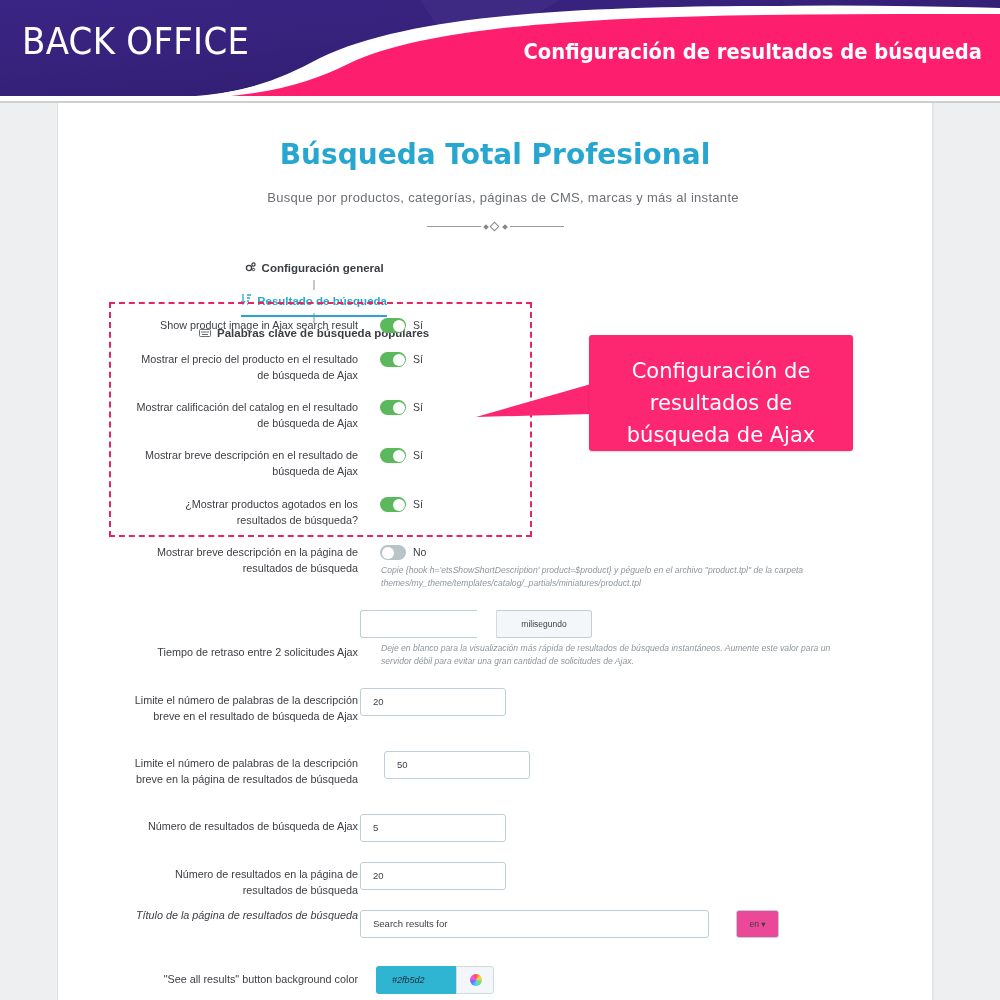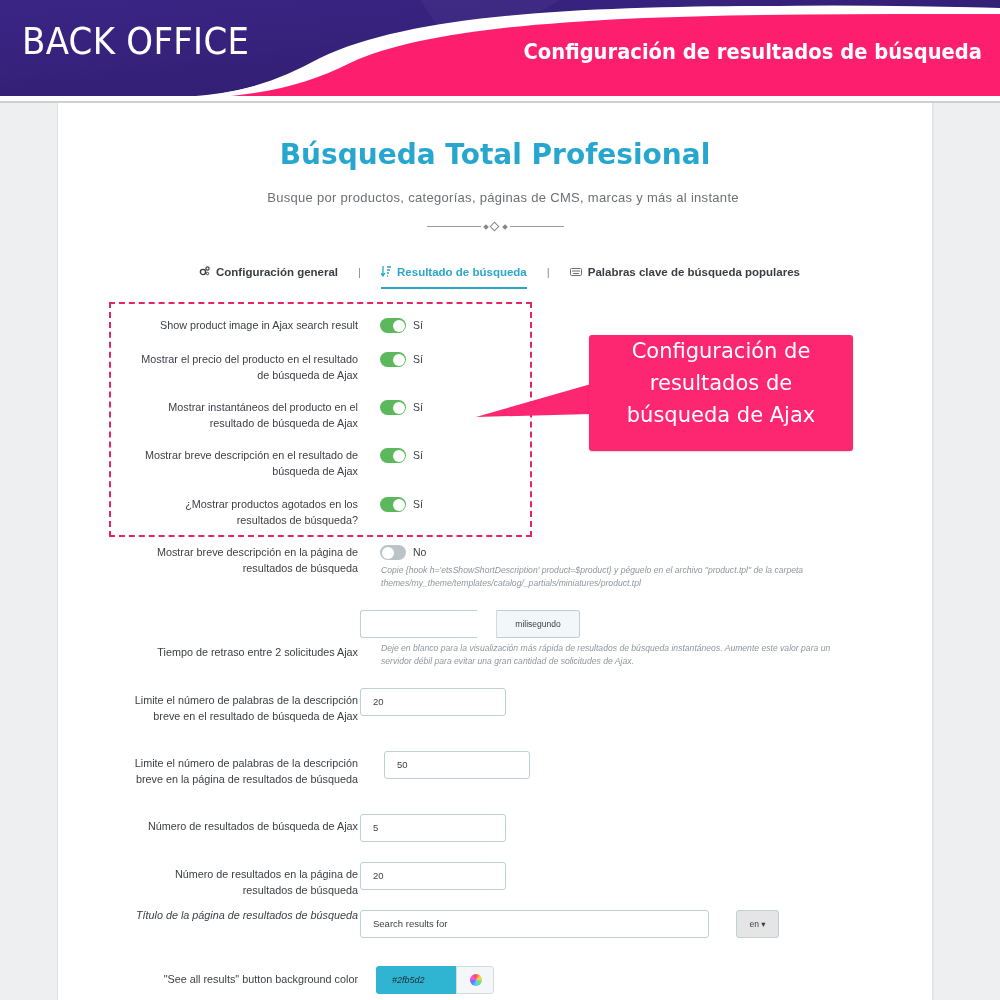--- a/index.html
+++ b/index.html
@@ -19,44 +19,44 @@
   
   .page-title { position:absolute; left:0; width:990px; top:138px; text-align:center; font-family:"DejaVu Sans", sans-serif; font-size:28px; color:#27a7cf; font-weight:600; }
   .page-subtitle { position:absolute; left:8px; width:990px; top:190px; text-align:center; font-size:13px; color:#6c6f74; letter-spacing:0.3px; }
   .divider { position:absolute; left:427px; top:225px; width:137px; height:4px; }
   .divider .line { position:absolute; top:1px; height:1px; background:#9a9a9a; width:54px; }
   .divider .l1 { left:0; } .divider .l2 { right:0; }
   .divider .dot { position:absolute; top:0; width:4px; height:4px; background:#888; transform:rotate(45deg); }
   .divider .diamond { position:absolute; left:64px; top:-2px; width:5px; height:5px; border:1px solid #888; transform:rotate(45deg); background:#fff; }
 
   
-  .tabs { position:absolute; top:262px; left:199px; height:24px; display:flex; align-items:center; font-size:11.5px; font-weight:700; color:#3a3d42; }
+  .tabs { position:absolute; top:262px; left:199px; height:24px; display:flex; align-items:center; font-size:11.5px; font-weight:700; color:#3a3d42;flex-direction:column; }
   .tab { display:flex; align-items:center; gap:6px; cursor:pointer; padding-bottom:4px; position:relative; }
   .tab.active { color:#2ba6cb; }
   .tab.active::after { content:""; position:absolute; left:0; right:0; bottom:-6px; height:2px; background:#2ba6cb; }
   .tab-sep { color:#8a8d92; margin:0 20px; font-weight:400; padding-bottom:4px; }
   .tab-icon { display:inline-block; font-size:11px; }
   .label { position:absolute; right:642px; width:225px; text-align:right; font-size:10.8px; line-height:15.5px; color:#3b3e43; }
   .toggle { position:absolute; left:380px; width:26px; height:15px; border-radius:8px; background:#5cb85c; cursor:pointer; }
   .toggle .knob { position:absolute; top:1.5px; right:1.5px; width:12px; height:12px; border-radius:50%; background:#fff; }
   .toggle.off { background:#b9c3c8; }
   .toggle.off .knob { left:1.5px; right:auto; }
   .toggle-label { position:absolute; left:413px; font-size:10.5px; color:#3b3e43; }
   .hint { position:absolute; left:381px; width:455px; font-size:8.6px; line-height:13px; font-style:italic; color:#8f969c; }
 
   .input { position:absolute; left:360px; height:28px; box-sizing:border-box; border:1px solid #bfcfd7; border-radius:3px; background:#fff; font-size:9.5px; color:#3b3e43; padding:0 12px; line-height:26px; }
-  .addon { position:absolute; left:496px; top:0; width:84px; height:28px; box-sizing:border-box; border:1px solid #bfcfd7; border-left:1px solid #cfdbe1; border-radius:0 3px 3px 0; background:#f4f7f9; font-size:8.5px; color:#3b3e43; text-align:center; line-height:26px; }
-  .lang-btn { position:absolute; left:736px; width:43px; height:28px; box-sizing:border-box; border:1px solid #bfcfd7; border-radius:3px; background:#e5e5e5; font-size:8.5px; color:#3b3e43; text-align:center; line-height:26px; cursor:pointer; }
+  .addon { position:absolute; left:496px; top:0; width:96px; height:28px; box-sizing:border-box; border:1px solid #bfcfd7; border-left:1px solid #cfdbe1; border-radius:0 3px 3px 0; background:#f4f7f9; font-size:8.5px; color:#3b3e43; text-align:center; line-height:26px; }
+  .lang-btn { position:absolute; left:736px; width:43px; height:28px; box-sizing:border-box; border:1px solid #bfcfd7; border-radius:3px; background:#ec4899; font-size:8.5px; color:#3b3e43; text-align:center; line-height:26px; cursor:pointer; }
   .color-val { position:absolute; left:376px; width:80px; height:28px; background:#2fb5d2; color:#1d2a33; font-size:9px; line-height:28px; padding-left:16px; box-sizing:border-box; border-radius:3px 0 0 3px; }
   .color-pick { position:absolute; left:456px; width:38px; height:28px; box-sizing:border-box; border:1px solid #cfdbe1; border-radius:0 3px 3px 0; background:#f4f7f9; cursor:pointer; }
   .wheel { position:absolute; left:13px; top:7px; width:12px; height:12px; border-radius:50%; background:conic-gradient(#ff4d4d, #ffd24d, #6fe36f, #4dd2ff, #6a6aff, #ff4df0, #ff4d4d); }
 
   
   .highlight { position:absolute; left:109px; top:302px; width:423px; height:235px; border:2px dashed #e32761; box-sizing:border-box; pointer-events:none; }
-  .callout { position:absolute; left:589px; top:335px; width:264px; height:116px; background:#fd2671; border-radius:3px; color:#fff; text-align:center; font-family:"DejaVu Sans", sans-serif; font-size:21px; line-height:32px; display:flex; align-items:flex-start; justify-content:center; box-shadow:0 1px 2px rgba(0,0,0,0.15); }
+  .callout { position:absolute; left:589px; top:335px; width:264px; height:116px; background:#fd2671; border-radius:3px; color:#fff; text-align:center; font-family:"DejaVu Sans", sans-serif; font-size:21px; line-height:32px; display:flex; align-items:flex-end; justify-content:center; box-shadow:0 1px 2px rgba(0,0,0,0.15); }
   .callout-tail { position:absolute; left:476px; top:380px; }
 </style>
 </head>
 <body>
 
 <div class="banner">
   <svg width="1000" height="100" viewBox="0 0 1000 100">
     <defs>
       <linearGradient id="pg" x1="0" y1="0" x2="1" y2="1">
         <stop offset="0" stop-color="#3a2585"></stop>
@@ -126,21 +126,21 @@
     <span class="knob"></span>
   </div>
 <div class="toggle-label" style="top:319px;">Sí</div>
 
 <div class="label" style="top:352px;">Mostrar el precio del producto en el resultado de búsqueda de Ajax</div>
 <div class="toggle" style="top:352px;">
     <span class="knob"></span>
   </div>
 <div class="toggle-label" style="top:353px;">Sí</div>
 
-<div class="label" style="top:400px;">Mostrar instantáneos del producto en el resultado de búsqueda de Ajax</div>
+<div class="label" style="top:400px;">Mostrar calificación del catalog en el resultado de búsqueda de Ajax</div>
 <div class="toggle" style="top:400px;">
     <span class="knob"></span>
   </div>
 <div class="toggle-label" style="top:401px;">Sí</div>
 
 <div class="label" style="top:448px;">Mostrar breve descripción en el resultado de búsqueda de Ajax</div>
 <div class="toggle" style="top:448px;">
     <span class="knob"></span>
   </div>
 <div class="toggle-label" style="top:449px;">Sí</div>

